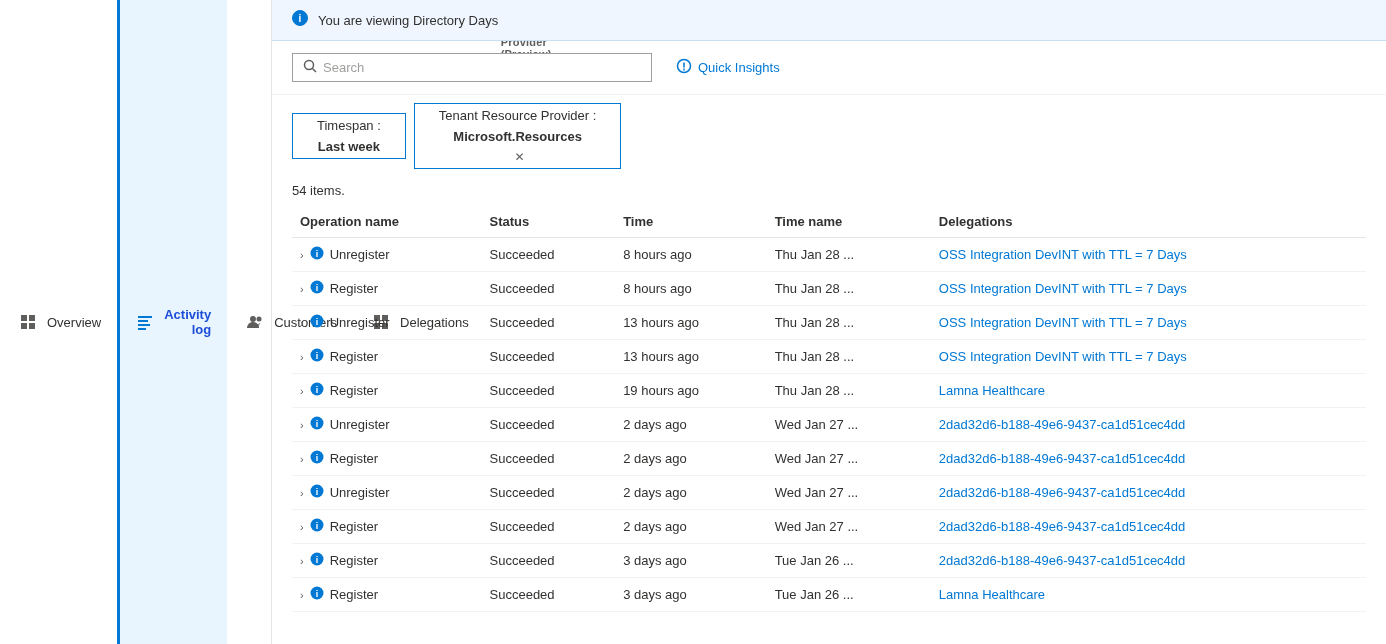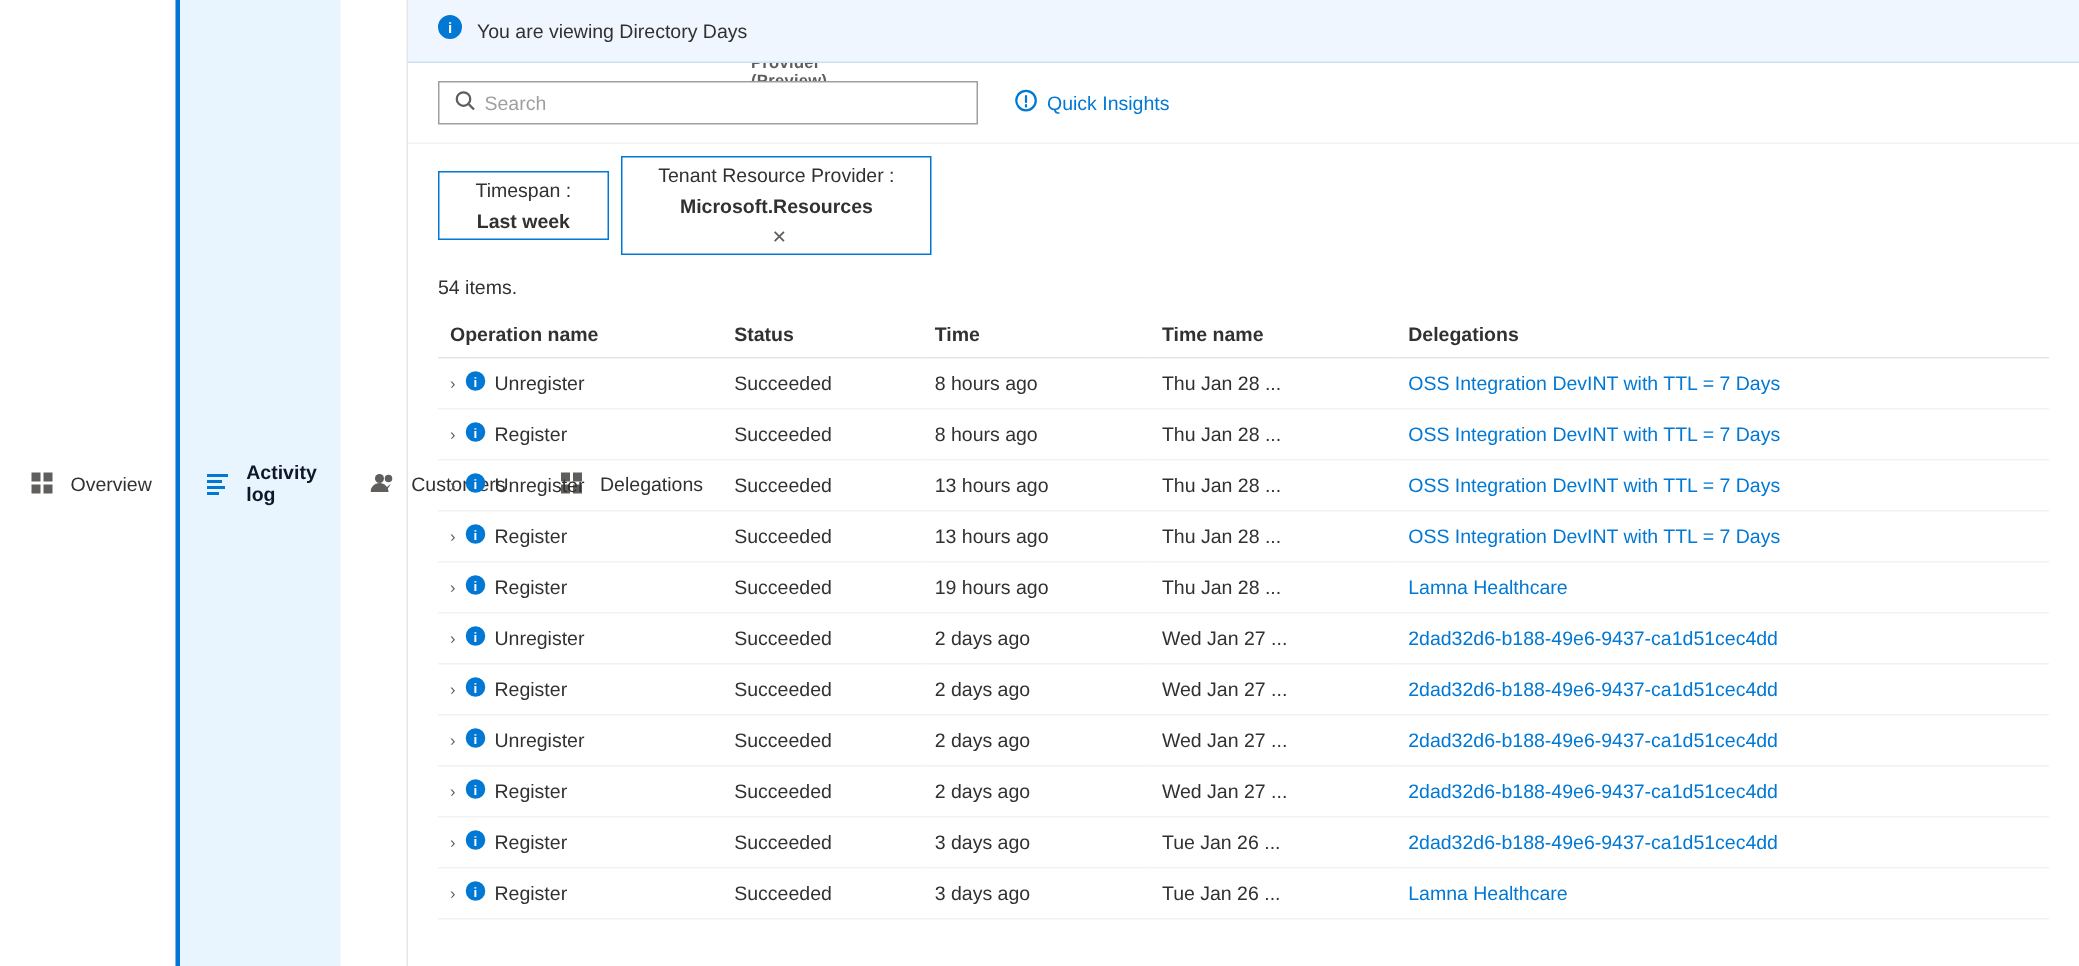--- a/index.html
+++ b/index.html
@@ -21,22 +21,23 @@
       padding: 10px 16px;
       cursor: pointer;
       color: #323130;
       font-size: 13px;
       gap: 10px;
       border-left: 3px solid transparent;
     }
     .sidebar-item.active {
       background: #e8f4fe;
       border-left: 3px solid #0078d4;
-      color: #0f172a;
+      color: #1d4ed8;
       font-weight: 600;
+      text-align: right;
     }
     .sidebar-icon {
       width: 18px;
       height: 18px;
       display: flex;
       align-items: center;
       justify-content: center;
       font-size: 14px;
       flex-shrink: 0;
     }

